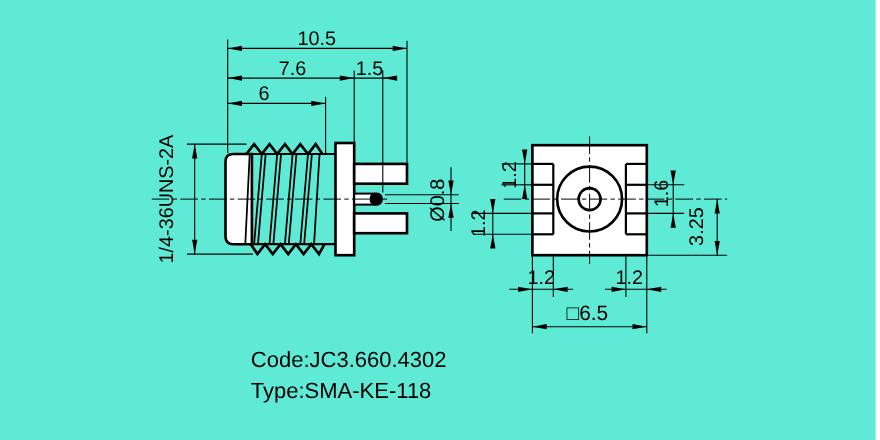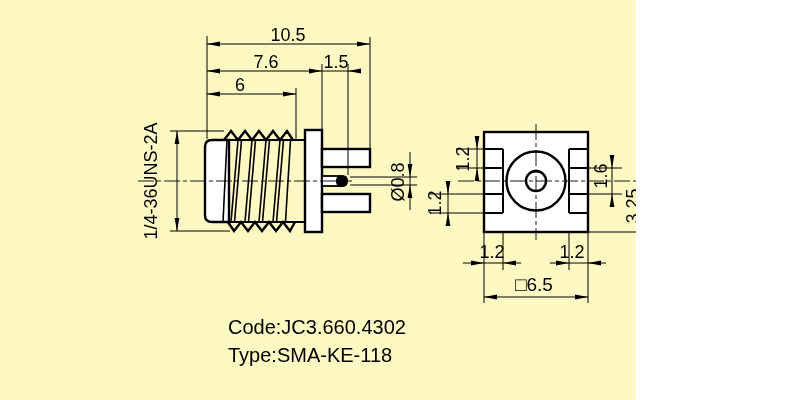--- a/index.html
+++ b/index.html
@@ -1,16 +1,16 @@
 <!DOCTYPE html>
 <html><head>
 <meta charset="utf-8">
 <style>
   html,body{margin:0;padding:0;background:#ffffff;}
-  .canvas{position:relative;width:636px;height:400px;background:#fef9c3;overflow:hidden;text-decoration:underline;}
+  .canvas{position:relative;width:796px;height:400px;background:#5eead4;overflow:hidden;text-decoration:underline;}
   svg{display:block;}
   .outline{stroke:#000;stroke-width:2.4;fill:none;}
   .outline-fill{stroke:#000;stroke-width:2.4;fill:#fff;}
   .med{stroke:#000;stroke-width:2;fill:none;}
   .thin{stroke:#000;stroke-width:1;fill:none;}
   .flank{stroke:#000;stroke-width:1.6;fill:none;}
   .cl{stroke:#000;stroke-width:0.9;fill:none;stroke-dasharray:16 3 4 3;}
   .arrow{fill:#000;stroke:none;}
   text{font-family:"Liberation Sans","DejaVu Sans",sans-serif;fill:#000;}
   .dim{font-size:18px;}

